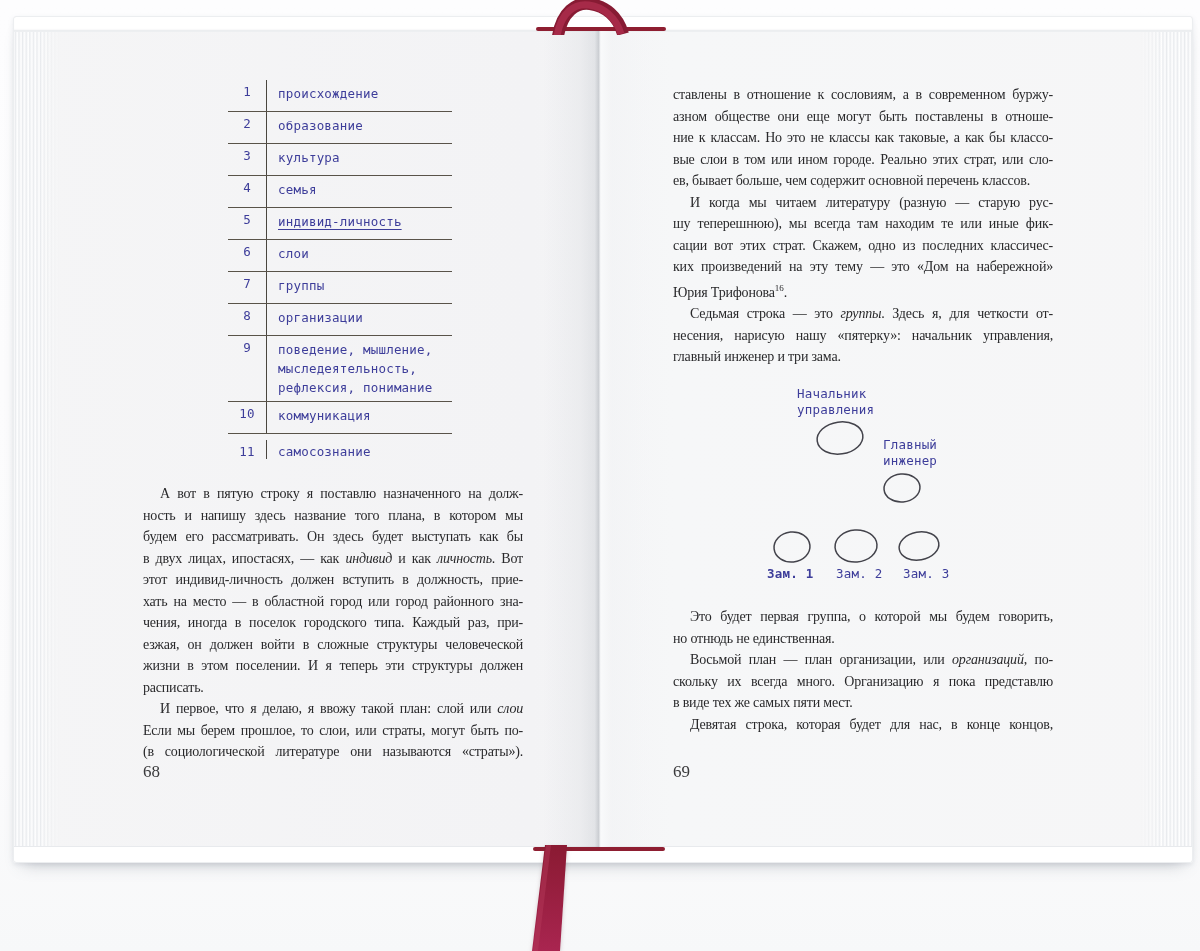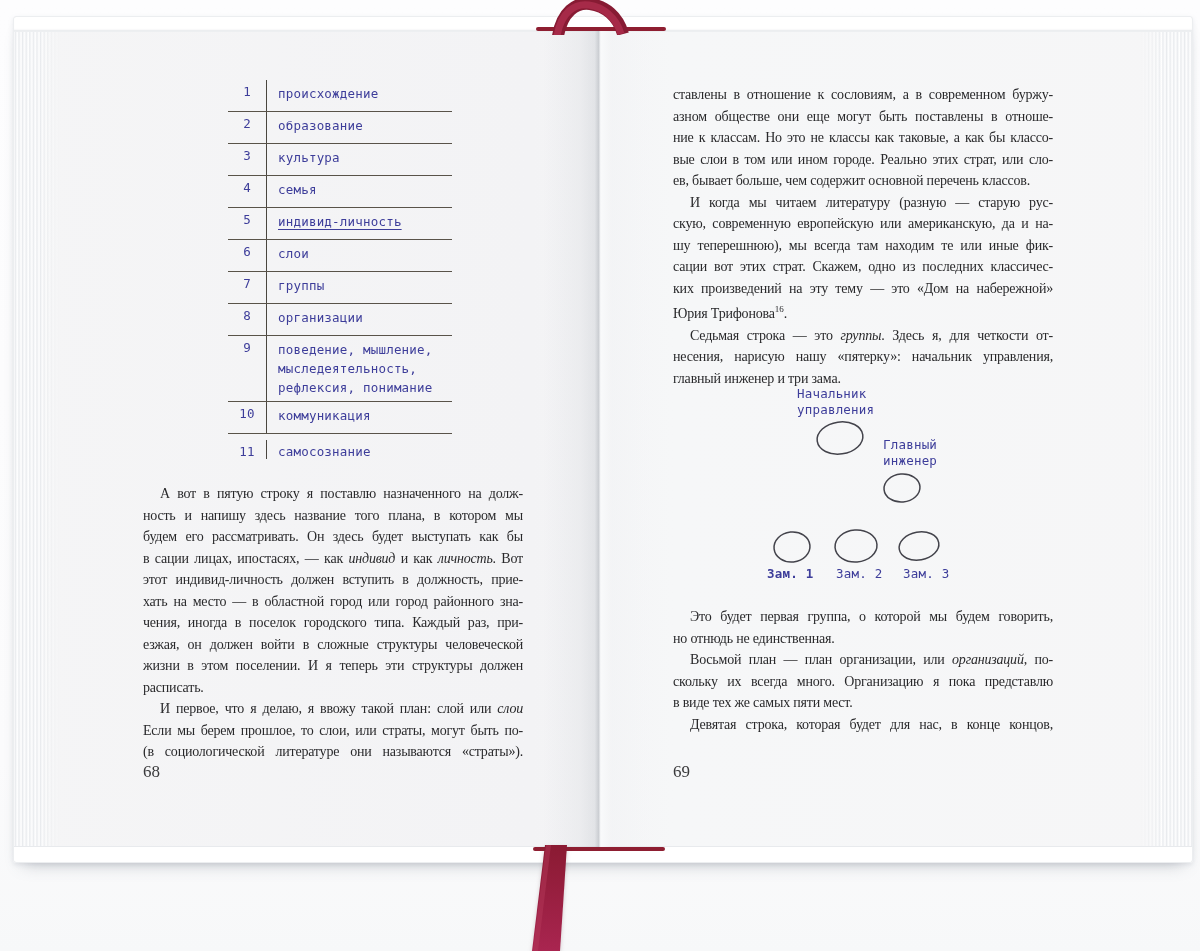--- a/index.html
+++ b/index.html
@@ -129,41 +129,40 @@
     <div class="trow">
         <div class="tnum">11</div>
         <div class="tlabel"><span>самосознание</span></div>
       </div>
   </div>
 
   <div class="body-block left-body">
       <div class="bl ind"><span>А вот в пятую строку я поставлю назначенного на долж-</span></div>
       <div class="bl"><span>ность и напишу здесь название того плана, в котором мы</span></div>
       <div class="bl"><span>будем его рассматривать. Он здесь будет выступать как бы</span></div>
-      <div class="bl"><span>в сации лицах, ипостасях, — как </span><span class="it">индивид</span><span> и как </span><span class="it">личность</span><span>. Вот</span></div>
+      <div class="bl"><span>в двух лицах, ипостасях, — как </span><span class="it">индивид</span><span> и как </span><span class="it">личность</span><span>. Вот</span></div>
       <div class="bl"><span>этот индивид-личность должен вступить в должность, прие-</span></div>
       <div class="bl"><span>хать на место — в областной город или город районного зна-</span></div>
       <div class="bl"><span>чения, иногда в поселок городского типа. Каждый раз, при-</span></div>
       <div class="bl"><span>езжая, он должен войти в сложные структуры человеческой</span></div>
       <div class="bl"><span>жизни в этом поселении. И я теперь эти структуры должен</span></div>
       <div class="bl last"><span>расписать.</span></div>
       <div class="bl ind"><span>И первое, что я делаю, я ввожу такой план: слой или </span><span class="it">слои</span></div>
       <div class="bl"><span>Если мы берем прошлое, то слои, или страты, могут быть по-</span></div>
       <div class="bl"><span>(в социологической литературе они называются «страты»).</span></div>
     </div>
   <div class="pageno pageno-left">68</div>
 
   <div class="body-block right-top">
       <div class="bl"><span>ставлены в отношение к сословиям, а в современном буржу-</span></div>
       <div class="bl"><span>азном обществе они еще могут быть поставлены в отноше-</span></div>
       <div class="bl"><span>ние к классам. Но это не классы как таковые, а как бы классо-</span></div>
       <div class="bl"><span>вые слои в том или ином городе. Реально этих страт, или сло-</span></div>
       <div class="bl last"><span>ев, бывает больше, чем содержит основной перечень классов.</span></div>
       <div class="bl ind"><span>И когда мы читаем литературу (разную — старую рус-</span></div>
-      <div class="bl"><span>скую, современную европейскую или американскую, да и на-</span></div>
       <div class="bl"><span>шу теперешнюю), мы всегда там находим те или иные фик-</span></div>
       <div class="bl"><span>сации вот этих страт. Скажем, одно из последних классичес-</span></div>
       <div class="bl"><span>ких произведений на эту тему — это «Дом на набережной»</span></div>
       <div class="bl last"><span>Юрия Трифонова</span><span class="sup">16</span><span>.</span></div>
       <div class="bl ind"><span>Седьмая строка — это </span><span class="it">группы</span><span>. Здесь я, для четкости от-</span></div>
       <div class="bl"><span>несения, нарисую нашу «пятерку»: начальник управления,</span></div>
       <div class="bl last"><span>главный инженер и три зама.</span></div>
     </div>
 
   <div class="dlabel lbl-chief">

